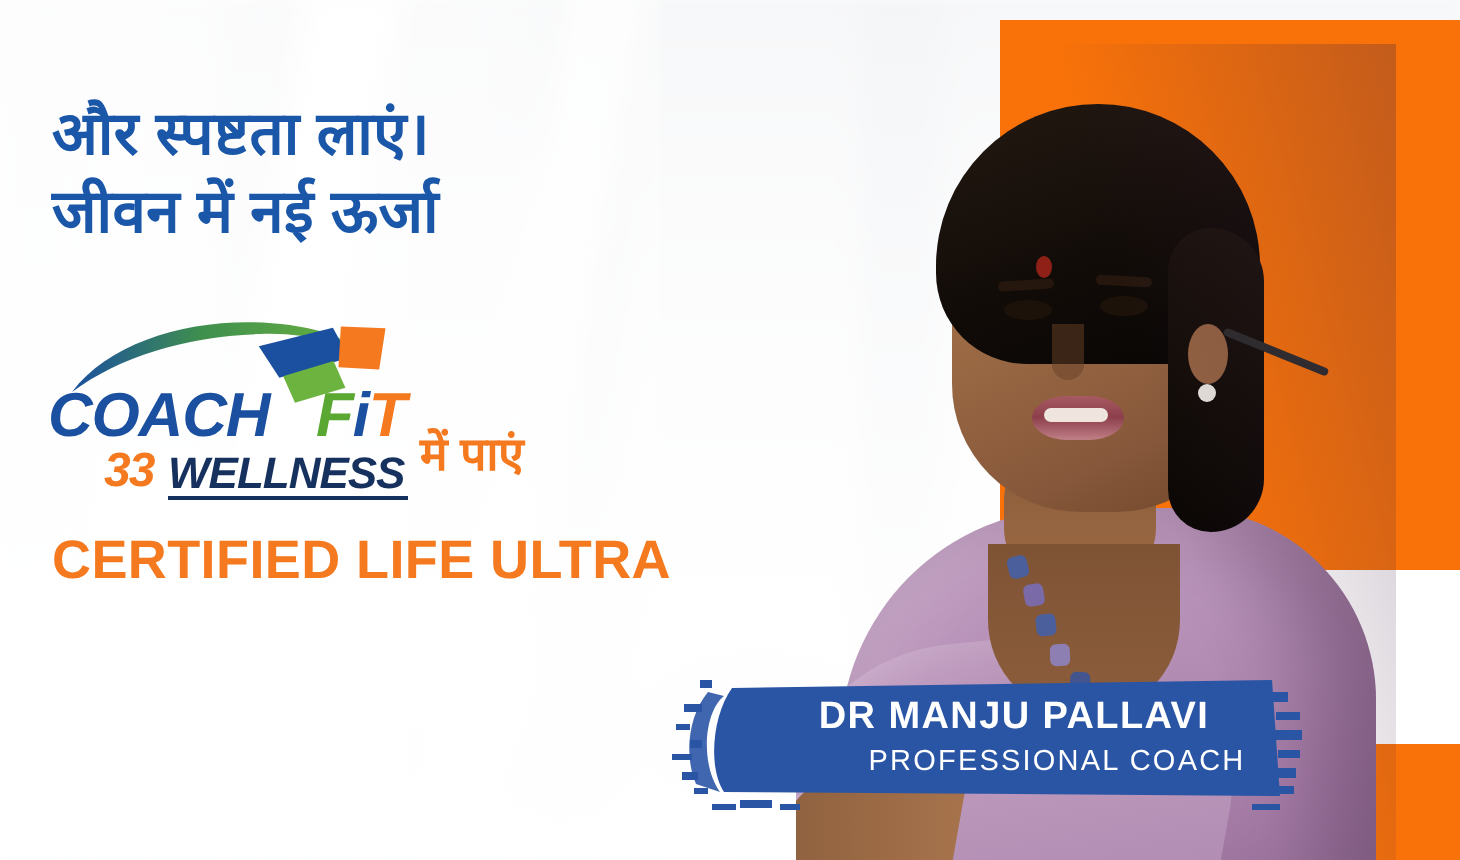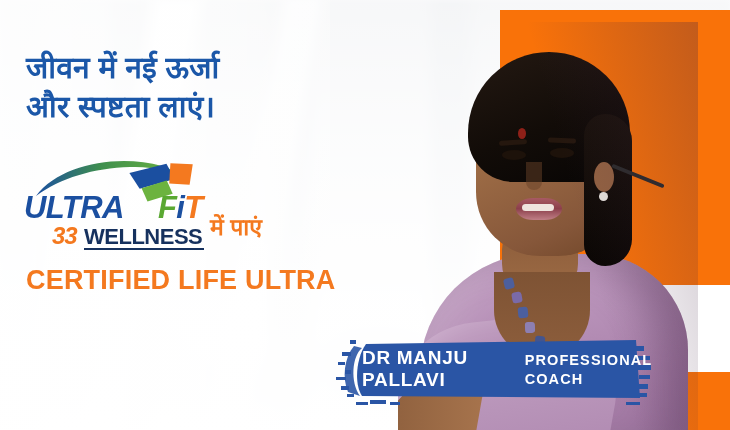--- a/index.html
+++ b/index.html
@@ -164,21 +164,21 @@
   }
   .logo-fit .f{color:#5aa832;}
   .logo-fit .i{color:#1b4fa0;}
   .logo-fit .t{color:#f4791f;}
   .logo-24{
     position:absolute;left:30px;top:66px;
     font-style:italic;font-weight:700;font-size:24px;color:#f4791f;letter-spacing:-1px;
   }
   .logo-wellness{
     position:absolute;left:62px;top:68px;
-    font-weight:700;font-size:22px;color:#16315e;letter-spacing:-.5px;
+    font-style:italic;font-weight:700;font-size:22px;color:#16315e;letter-spacing:-.5px;
   }
   .logo-rule{
     position:absolute;left:62px;top:92px;width:120px;height:1.5px;background:#16315e;
   }
 
   
   .mein-paaye{
     position:absolute;left:210px;top:210px;
     color:#f4791f;font-weight:700;font-size:23px;
     text-shadow:0 1px 0 rgba(255,255,255,.7);
@@ -194,28 +194,28 @@
     position:absolute;left:26px;top:306px;
     color:#f4791f;font-weight:700;font-size:25px;
     text-shadow:0 1px 0 rgba(255,255,255,.7);
   }
 
   
   .name-banner{position:absolute;left:336px;top:332px;width:316px;height:74px;}
   .nb-svg{position:absolute;left:0;top:0;}
   .nb-text{
     position:absolute;left:0;top:0;width:316px;height:74px;
-    display:flex;flex-direction:row;align-items:center;justify-content:center;
+    display:flex;flex-direction:column;align-items:center;justify-content:center;
     padding-left:26px;box-sizing:border-box;
   }
   .nb-name{
     color:#ffffff;font-weight:700;font-size:19px;letter-spacing:.7px;line-height:1.15;
   }
   .nb-role{
-    color:#ffffff;font-weight:700;font-size:14.5px;letter-spacing:1.1px;line-height:1.3;margin-top:2px;padding-left:43px;
+    color:#ffffff;font-weight:400;font-size:14.5px;letter-spacing:1.1px;line-height:1.3;margin-top:2px;padding-left:43px;
   }
 </style>
 </head>
 <body>
 
 <div class="canvas">
 
   <div class="bg-photo"></div>
   <div class="bg-wash"></div>
   <div class="bg-leftfade"></div>
@@ -252,39 +252,39 @@
       <div class="bead" style="left:23px;top:48px;background:#8d7fb2;transform:rotate(-2deg);"></div>
       <div class="bead" style="left:33px;top:62px;background:#43558f;transform:rotate(4deg);"></div>
       <div class="bead" style="left:48px;top:72px;background:#7a6aa8;transform:rotate(10deg);"></div>
       <div class="bead" style="left:64px;top:74px;background:#4c5f9d;transform:rotate(16deg);"></div>
     </div>
     <div class="p-pendant"></div>
     <div class="p-shadow"></div>
   </div>
 
   <div class="headline">
+    <div>और स्पष्टता लाएं।</div>
     <div>जीवन में नई ऊर्जा</div>
-    <div>और स्पष्टता लाएं।</div>
   </div>
 
   <div class="logo">
     <svg class="logo-swoosh" viewBox="0 0 182 46">
       <defs>
         <linearGradient id="swoosh" x1="0" y1="0" x2="1" y2="0">
           <stop offset="0%" stop-color="#1b4fa0"></stop>
           <stop offset="45%" stop-color="#3f8f4e"></stop>
           <stop offset="100%" stop-color="#6cb33f"></stop>
         </linearGradient>
       </defs>
       <path d="M14 40 C38 8, 96 -2, 140 10 C150 13, 156 18, 158 24 C150 16, 132 10, 108 11 C72 12, 38 22, 14 40 Z" fill="url(#swoosh)"></path>
       <path d="M108 14 L146 10 L152 26 L116 31 Z" fill="#1b4fa0" transform="rotate(-8 130 20)"></path>
       <path d="M150 6 L172 10 L166 30 L146 26 Z" fill="#f4791f" transform="rotate(-8 158 18)"></path>
       <path d="M120 30 L146 26 L150 40 L124 44 Z" fill="#6cb33f" transform="rotate(-8 135 34)"></path>
     </svg>
-    <div class="logo-ultra">ULTRA</div>
+    <div class="logo-ultra">COACH</div>
     <div class="logo-fit"><span class="f">F</span><span class="i">i</span><span class="t">T</span></div>
     <div class="logo-24">33</div>
     <div class="logo-wellness">WELLNESS</div>
     <div class="logo-rule"></div>
   </div>
 
   <div class="mein-paaye">में पाएं</div>
 
   <div class="cta-en">CERTIFIED LIFE ULTRA</div>
 

